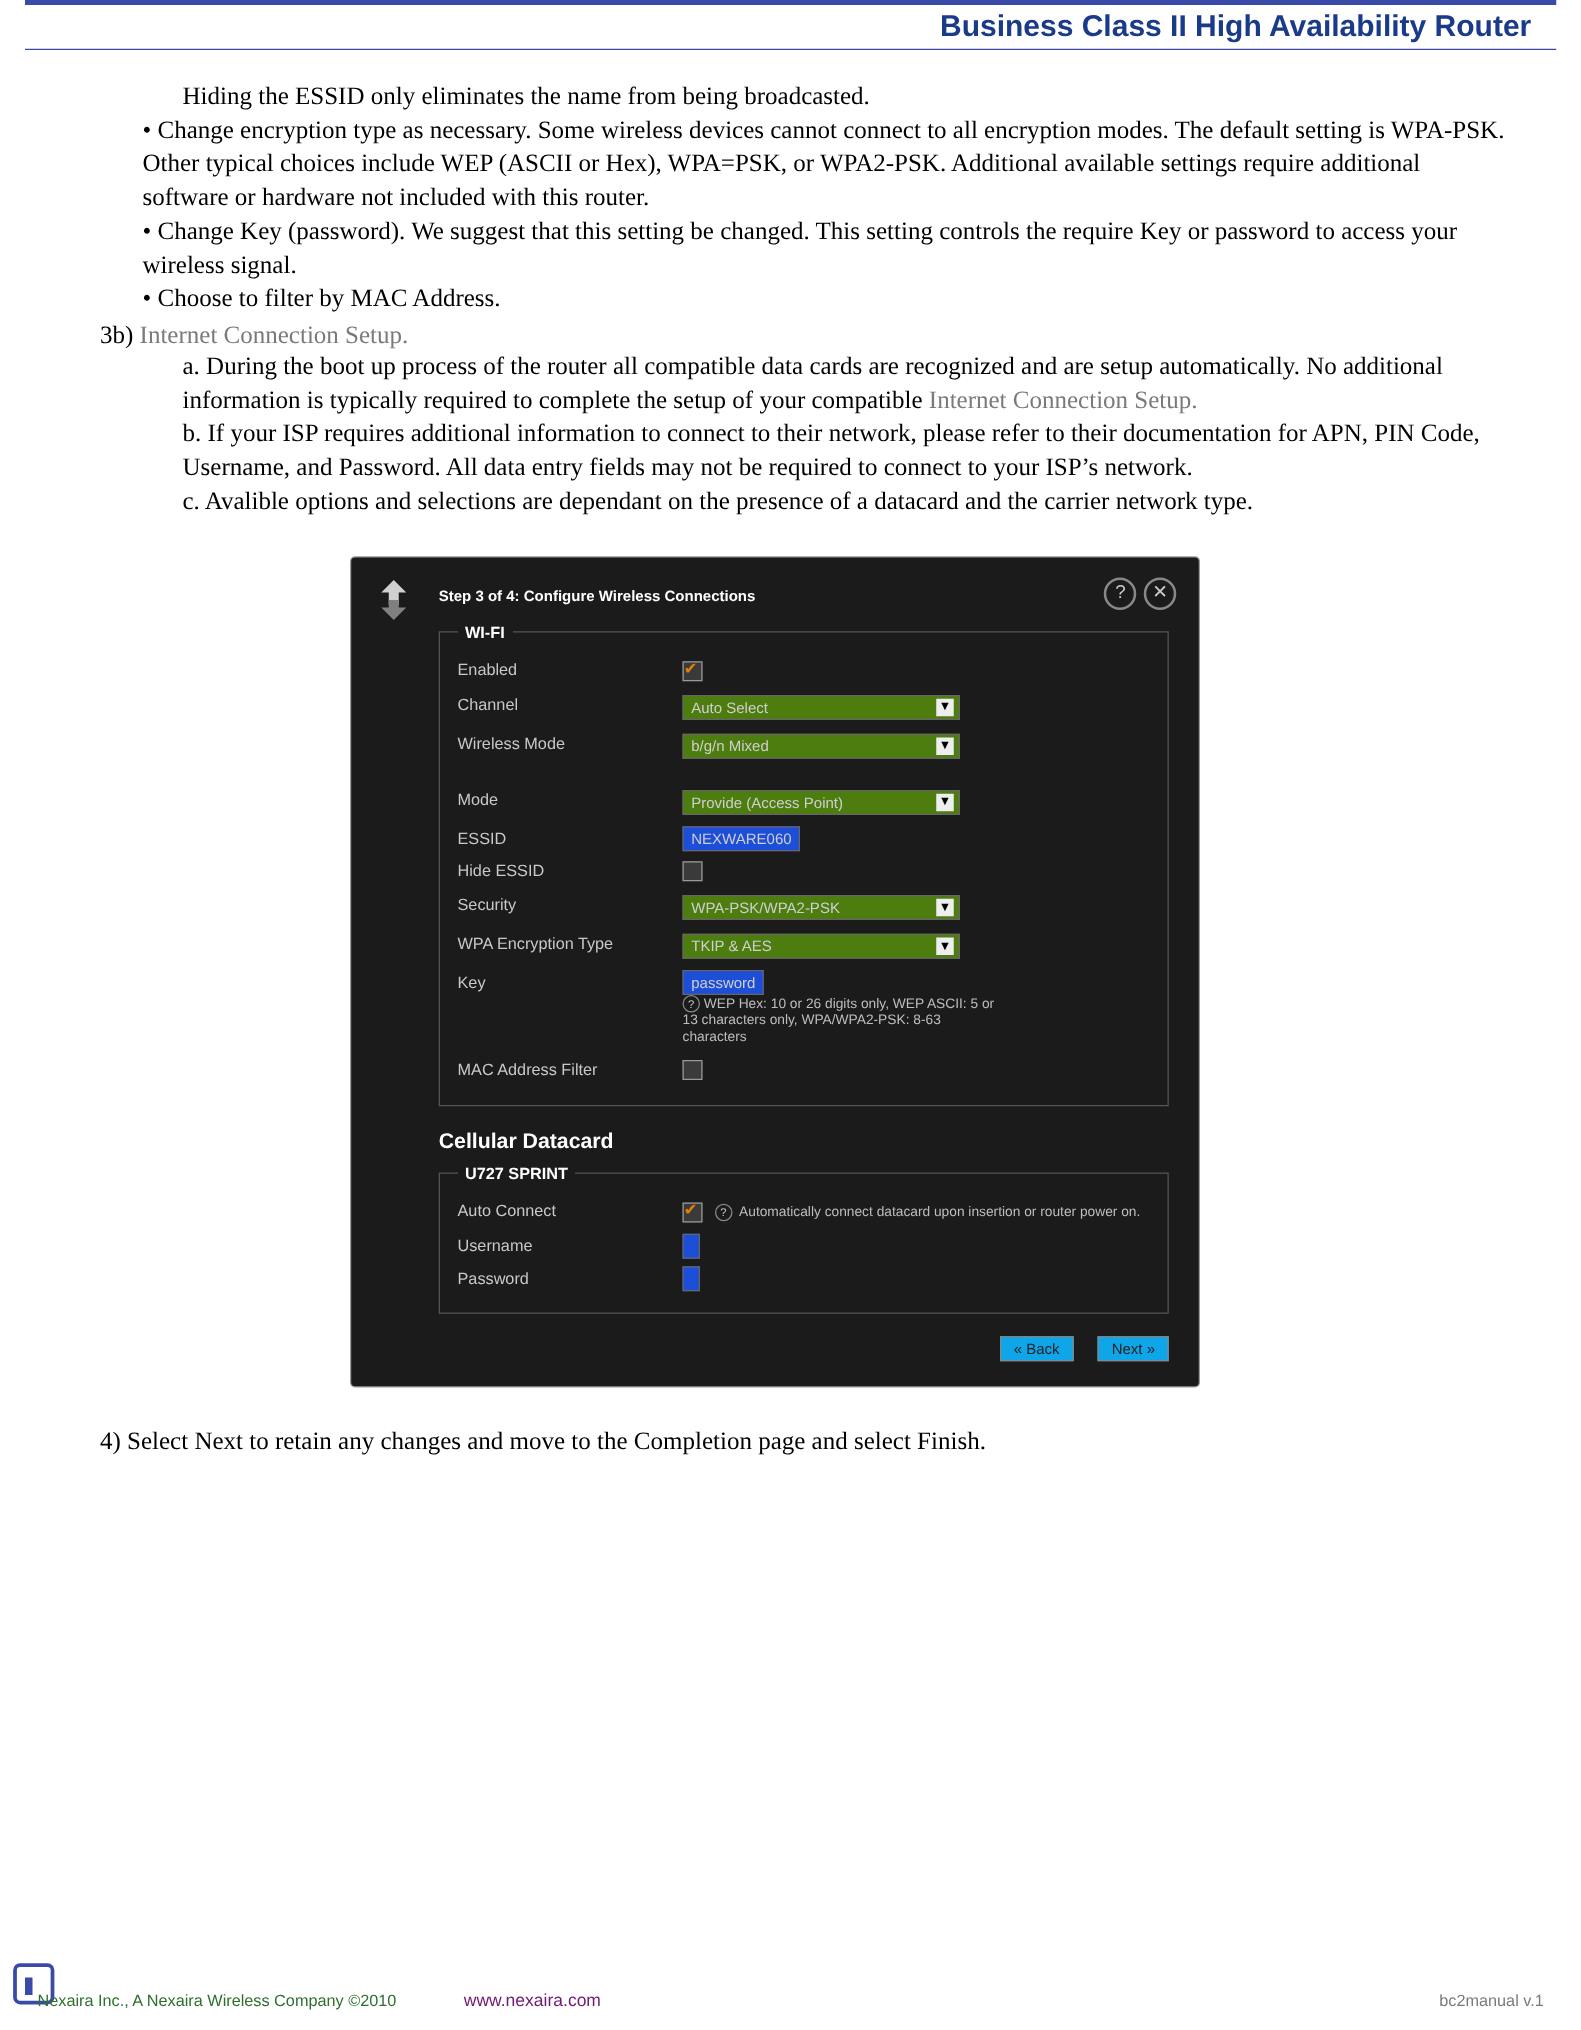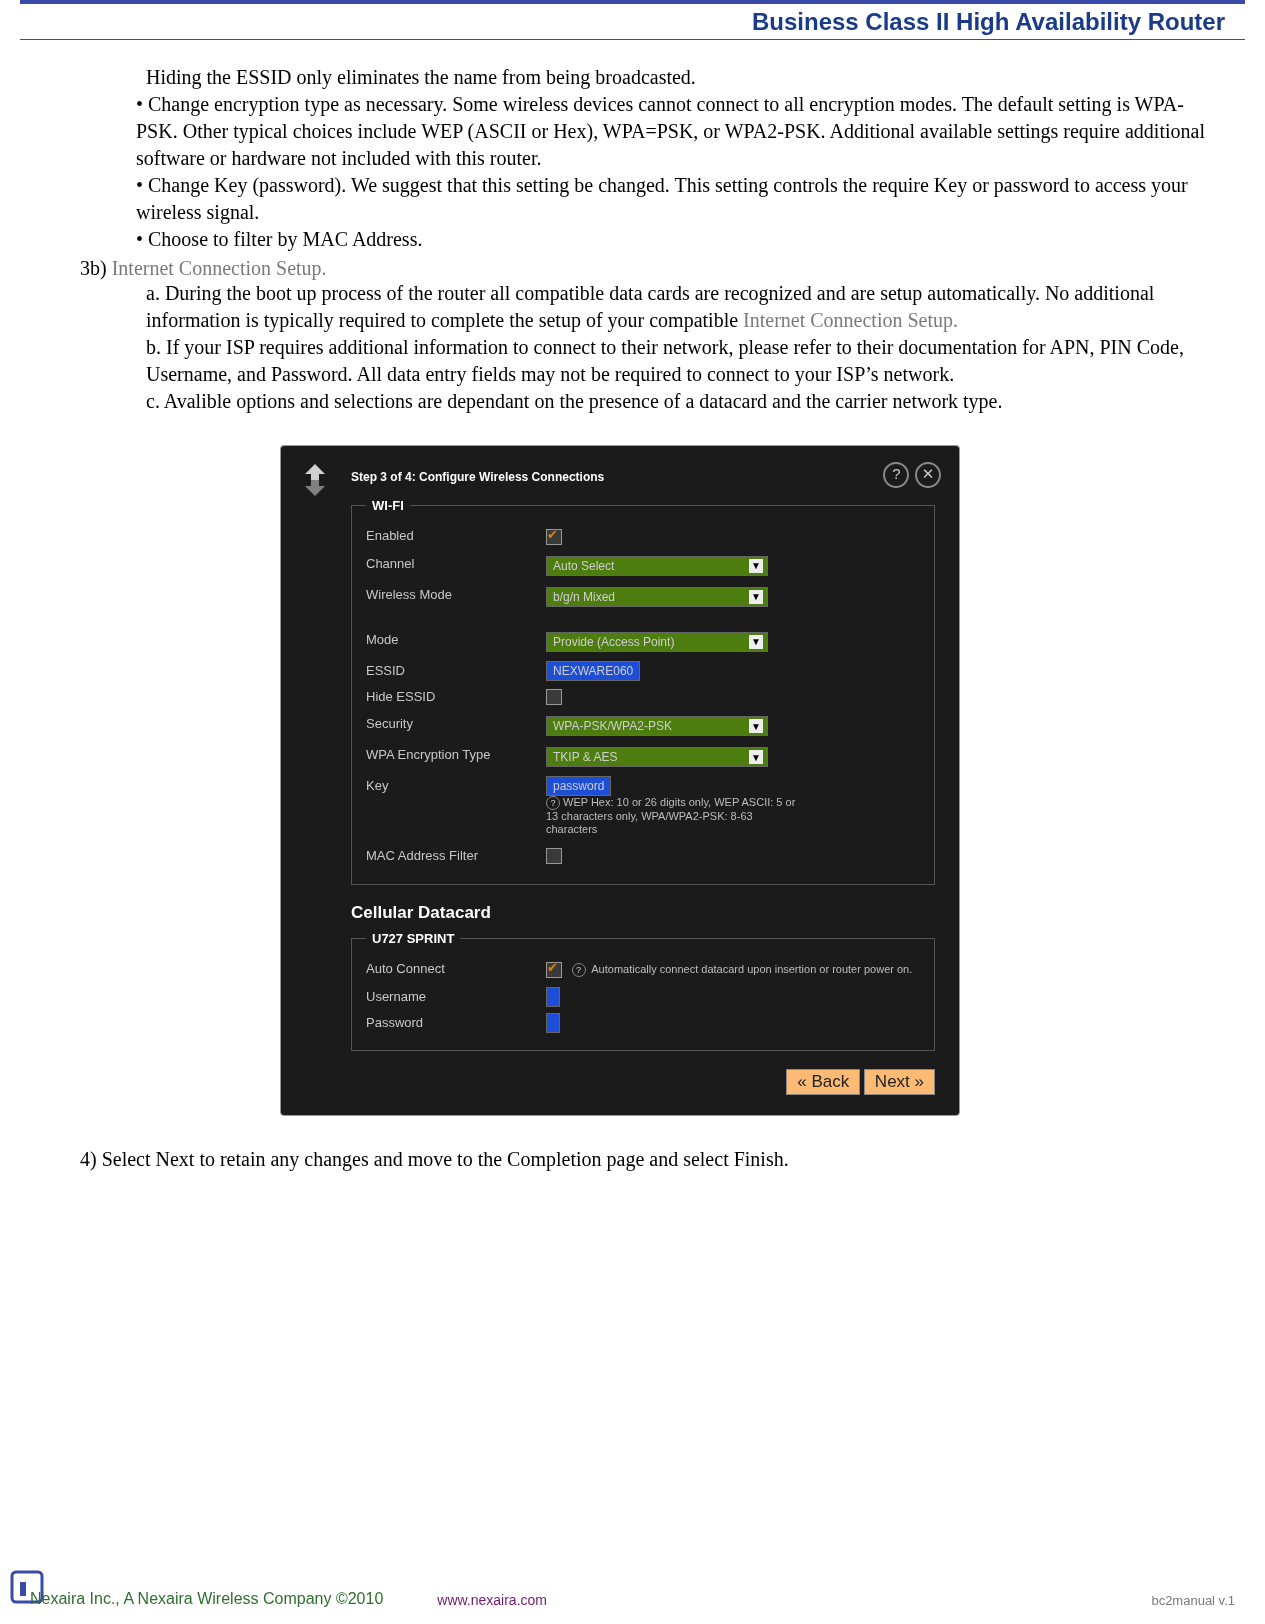--- a/index.html
+++ b/index.html
@@ -1,20 +1,20 @@
 <!DOCTYPE html>
 <html><head>
 <meta charset="utf-8">
 <style>
   html,body{margin:0;padding:0;font-family:"Times New Roman",Times,serif;font-size:20px;color:#000;background:#fff}
   .page{width:1265px;margin:0 auto;position:relative;min-height:1624px}
   .hdr{border-top:4px solid #3a4aa8;border-bottom:1px solid #3a4aa8;padding:4px 20px 3px 0;text-align:right;color:#1a3a8a;font-family:Arial,Helvetica,sans-serif;font-size:24px;font-weight:600;margin:0 20px 24px 20px}
   .body{padding:0 60px 0 80px}
   .para{line-height:1.35;margin:0 0 0 66px}
-  .bul{line-height:1.35;margin:0 0 0 56px}
+  .bul{line-height:1.35;margin:0 0 0 34px}
   .step{margin-top:4px}
   .step-lbl{display:inline}
   .gray{color:#7a7a7a}
   .shot-wrap{margin:30px 0 30px 200px;width:680px}
   .shot{background:#1b1b1b;border:1px solid #999;padding:20px 24px 20px 70px;position:relative;color:#d0d0d0;font-family:Arial,Helvetica,sans-serif;font-size:13px;border-radius:4px}
   .shot .logo{position:absolute;left:14px;top:14px;width:40px;height:40px}
   .logo svg{width:40px;height:40px}
   .shot h2{color:#fff;font-size:12px;margin:4px 0 14px 0;font-family:Arial,Helvetica,sans-serif}
   .shot .topicons{position:absolute;right:18px;top:16px}
   .topicons span{display:inline-block;width:22px;height:22px;border:2px solid #888;border-radius:50%;color:#ccc;text-align:center;line-height:20px;font-size:15px;margin-left:2px}
@@ -25,25 +25,25 @@
   .row .lab{flex:0 0 180px;color:#c8c8c8}
   .row .val{flex:1}
   .sel{display:inline-flex;align-items:center;justify-content:space-between;background:#4d7c0f;border:1px solid #666;padding:2px 4px 2px 6px;width:210px;color:#cfcfcf;font-size:12px}
   .sel .dd{width:14px;height:14px;background:#eee;color:#000;font-size:10px;display:inline-flex;align-items:center;justify-content:center}
   .txt{background:#1d4ed8;border:1px solid #666;padding:2px 6px;width:210px;color:#cfcfcf;font-size:12px;height:16px}
   .chk{width:14px;height:14px;display:inline-block;border:1px solid #999;background:#3a3a3a;vertical-align:middle;position:relative}
   .chk.on::after{content:"✔";position:absolute;left:0;top:-3px;font-size:13px;color:#e08000}
   .hint{font-size:11px;color:#bdbdbd;line-height:1.2;margin-top:3px;width:260px}
   .hint .hicn{display:inline-block;width:12px;height:12px;border-radius:50%;border:1px solid #888;font-size:9px;text-align:center;line-height:12px;margin-right:3px;color:#ccc}
   .btns{text-align:right;margin-top:8px}
-  .btn{display:inline-block;border:1px solid #888;background:#fdba74;color:#222;font-size:17px;padding:2px 10px;margin-left:0;font-family:Arial,Helvetica,sans-serif}
+  .btn{display:inline-block;border:1px solid #888;background:#0ea5e9;color:#222;font-size:12px;padding:2px 10px;margin-left:16px;font-family:Arial,Helvetica,sans-serif}
   .foot{position:absolute;left:0;right:0;bottom:16px;padding:0 30px;display:flex;align-items:flex-end;justify-content:space-between;font-family:Arial,Helvetica,sans-serif}
   .foot .brand{display:flex;align-items:flex-end;gap:14px}
   .foot .bname{font-size:28px;font-weight:800;color:#2e6f2e;letter-spacing:1px}
-  .foot .btag{font-size:16px;color:#2e6f2e}
+  .foot .btag{font-size:13px;color:#2e6f2e}
   .foot .url{font-size:14px;color:#701a75;margin-left:40px}
   .foot .ver{font-size:13px;color:#7a7a7a}
   .corner{position:absolute;left:6px;bottom:14px;width:44px;height:44px}
 </style>
 </head>
 <body>
 <div class="page">
 
   <div class="hdr">
     <span>Business Class II High Availability Router</span>

